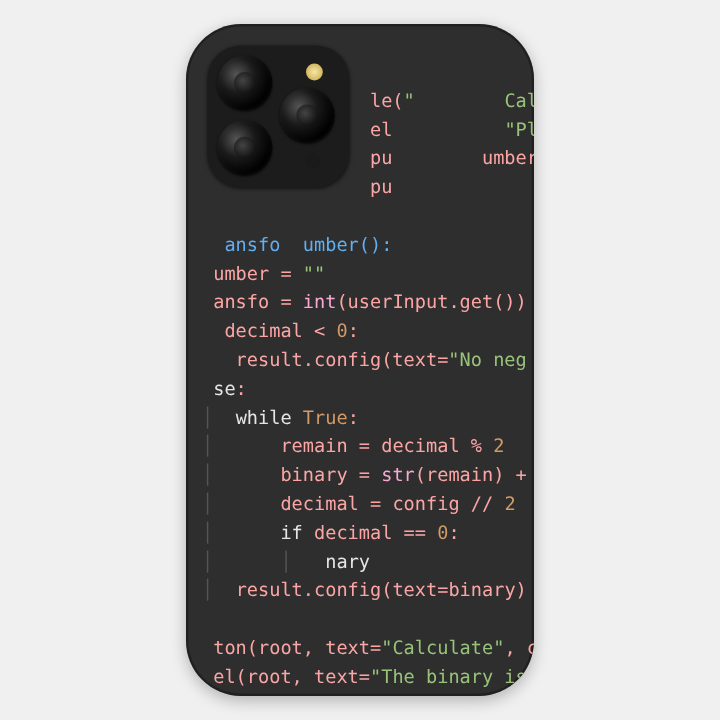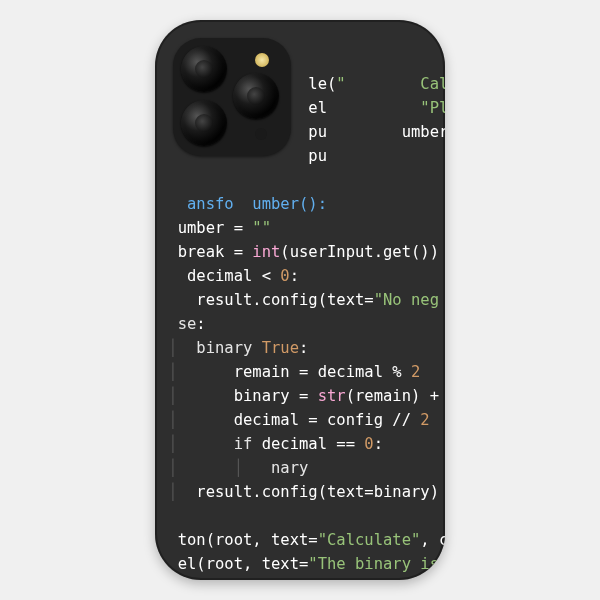--- a/index.html
+++ b/index.html
@@ -76,41 +76,41 @@
     font-size: 15.5px;
     line-height: 1.55;
     color: #d0cfc9;
     white-space: pre;
   }
   .k-orange { color: #d19a66; }
   .k-green  { color: #98c379; }
   .k-blue   { color: #61afef; margin-top: 40px; }
   .k-purple { color: #e5e5e5; }
   .k-yellow { color: #f9a8d4; }
-  .k-white  { color: #ffffff; }
+  .k-white  { color: #fca5a5; }
   .indent-guide { color: #555; }
 </style>
 </head>
 <body>
 
 <div class="phone-case">
 
   <div class="code">
 <span>                <span class="k-white">le(</span><span class="k-green">"</span>       <span class="k-green"> Calculator"</span></span>
 <span>                <span class="k-white">el</span>          <span class="k-green">"Please enter </span></span>
 <span>                <span class="k-white">pu</span>        <span class="k-white">umber)</span></span>
 <span>                <span class="k-white">pu</span></span>
 <span> </span>
 <span>   <span class="k-blue">ansfo</span>  <span class="k-blue">umber():</span></span>
 <span>  <span class="k-white">umber = </span><span class="k-green">""</span></span>
-<span>  <span class="k-white">break = </span><span class="k-yellow">int</span><span class="k-white">(userInput.get())</span></span>
+<span>  <span class="k-white">ansfo = </span><span class="k-yellow">int</span><span class="k-white">(userInput.get())</span></span>
 <span> <span class="k-purple"> </span><span class="k-white"> decimal &lt; </span><span class="k-orange">0</span><span class="k-white">:</span></span>
 <span>    <span class="k-white">result.config(text=</span><span class="k-green">"No neg</span></span>
 <span>  <span class="k-purple">se</span><span class="k-white">:</span></span>
-<span> <span class="indent-guide">│</span>  <span class="k-purple">binary </span><span class="k-orange">True</span><span class="k-white">:</span></span>
+<span> <span class="indent-guide">│</span>  <span class="k-purple">while </span><span class="k-orange">True</span><span class="k-white">:</span></span>
 <span> <span class="indent-guide">│</span>      <span class="k-white">remain = decimal % </span><span class="k-orange">2</span></span>
 <span> <span class="indent-guide">│</span>      <span class="k-white">binary = </span><span class="k-yellow">str</span><span class="k-white">(remain) +</span></span>
 <span> <span class="indent-guide">│</span>      <span class="k-white">decimal = config // </span><span class="k-orange">2</span></span>
 <span> <span class="indent-guide">│</span>      <span class="k-purple">if</span><span class="k-white"> decimal == </span><span class="k-orange">0</span><span class="k-white">:</span></span>
 <span> <span class="indent-guide">│</span>      <span class="indent-guide">│</span>   <span class="k-purple">nary</span></span>
 <span> <span class="indent-guide">│</span>  <span class="k-white">result.config(text=binary)</span></span>
 <span> </span>
 <span>  <span class="k-white">ton(root, text=</span><span class="k-green">"Calculate"</span><span class="k-white">, c</span></span>
 <span>  <span class="k-white">el(root, text=</span><span class="k-green">"The binary is</span></span>
 <span> <span class="k-white">= tk.Label(root)</span></span>

